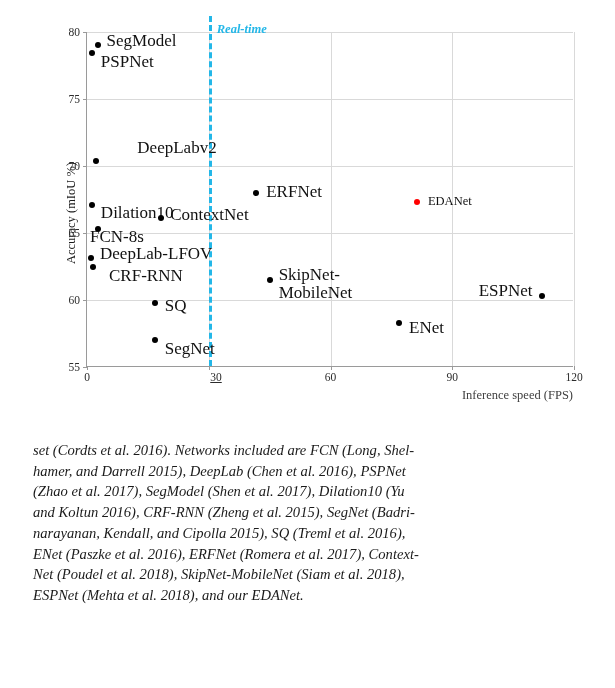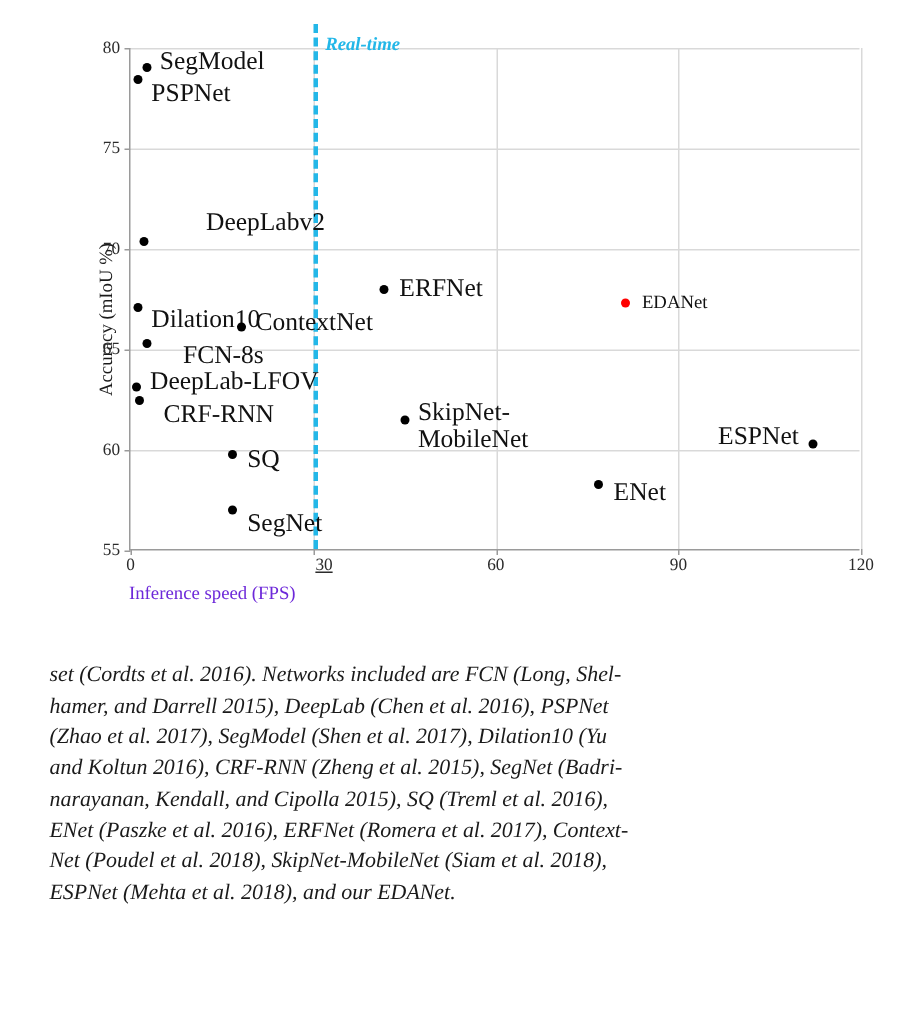--- a/index.html
+++ b/index.html
@@ -108,23 +108,23 @@
     transform-origin: center center;
     font-size: 12.5px;
     white-space: nowrap;
     color: #1a1a1a;
   }
   #xlabel {
     position: absolute;
     left: 68px;
     width: 487px;
     top: 378px;
-    text-align: left;
-    font-size: 12.5px;
-    color: #6d28d9;
+    text-align: right;
+    font-size: 12.5px;
+    color: #404040;
   }
 
   .point {
     position: absolute;
     width: 6px;
     height: 6px;
     border-radius: 50%;
     background: #000000;
     transform: translate(-50%, -50%);
   }
@@ -225,21 +225,21 @@
           <div id="realtime-label" style="left: 129.75px; top: -10px; color: rgb(35, 183, 232);">Real-time</div>
           <div class="point" style="left: 10.5517px; top: 13.4px; background: rgb(0, 0, 0);"></div>
           <div class="plabel" style="left: 19.5517px; top: 0.4px;">SegModel</div>
           <div class="point" style="left: 4.87px; top: 21.44px; background: rgb(0, 0, 0);"></div>
           <div class="plabel" style="left: 13.87px; top: 21.44px;">PSPNet</div>
           <div class="point" style="left: 9.33417px; top: 128.64px; background: rgb(0, 0, 0);"></div>
           <div class="plabel" style="left: 18.3342px; top: 107px; margin-left: 32px;">DeepLabv2</div>
           <div class="point" style="left: 4.87px; top: 172.86px; background: rgb(0, 0, 0);"></div>
           <div class="plabel" style="left: 13.87px; top: 171.86px;">Dilation10</div>
           <div class="point" style="left: 10.5517px; top: 196.98px; background: rgb(0, 0, 0);"></div>
-          <div class="plabel" style="left: 35px; top: 195.98px;">FCN-8s</div>
+          <div class="plabel" style="left: 3px; top: 195.98px;">FCN-8s</div>
           <div class="point" style="left: 4.05833px; top: 226.46px; background: rgb(0, 0, 0);"></div>
           <div class="plabel" style="left: 13.0583px; top: 213.46px;">DeepLab-LFOV</div>
           <div class="point" style="left: 5.68167px; top: 234.5px; background: rgb(0, 0, 0);"></div>
           <div class="plabel" style="left: 22px; top: 234.5px;">CRF-RNN</div>
           <div class="point" style="left: 67.7742px; top: 270.68px; background: rgb(0, 0, 0);"></div>
           <div class="plabel" style="left: 77.7742px; top: 264.68px;">SQ</div>
           <div class="point" style="left: 67.7742px; top: 308.2px; background: rgb(0, 0, 0);"></div>
           <div class="plabel" style="left: 77.7742px; top: 308.2px;">SegNet</div>
           <div class="point" style="left: 74.2675px; top: 186.26px; background: rgb(0, 0, 0);"></div>
           <div class="plabel" style="left: 83.2675px; top: 174.26px;">ContextNet</div>

